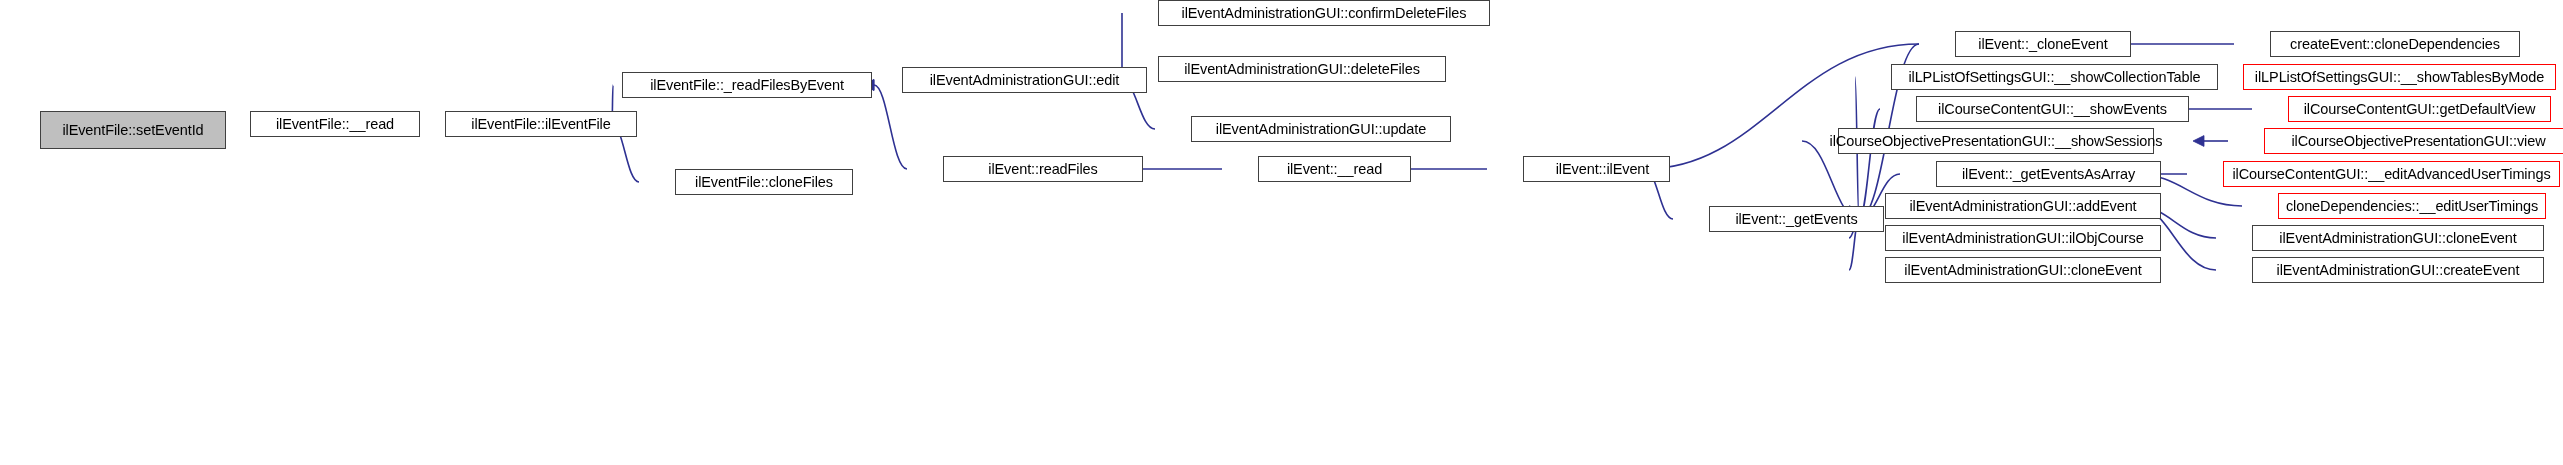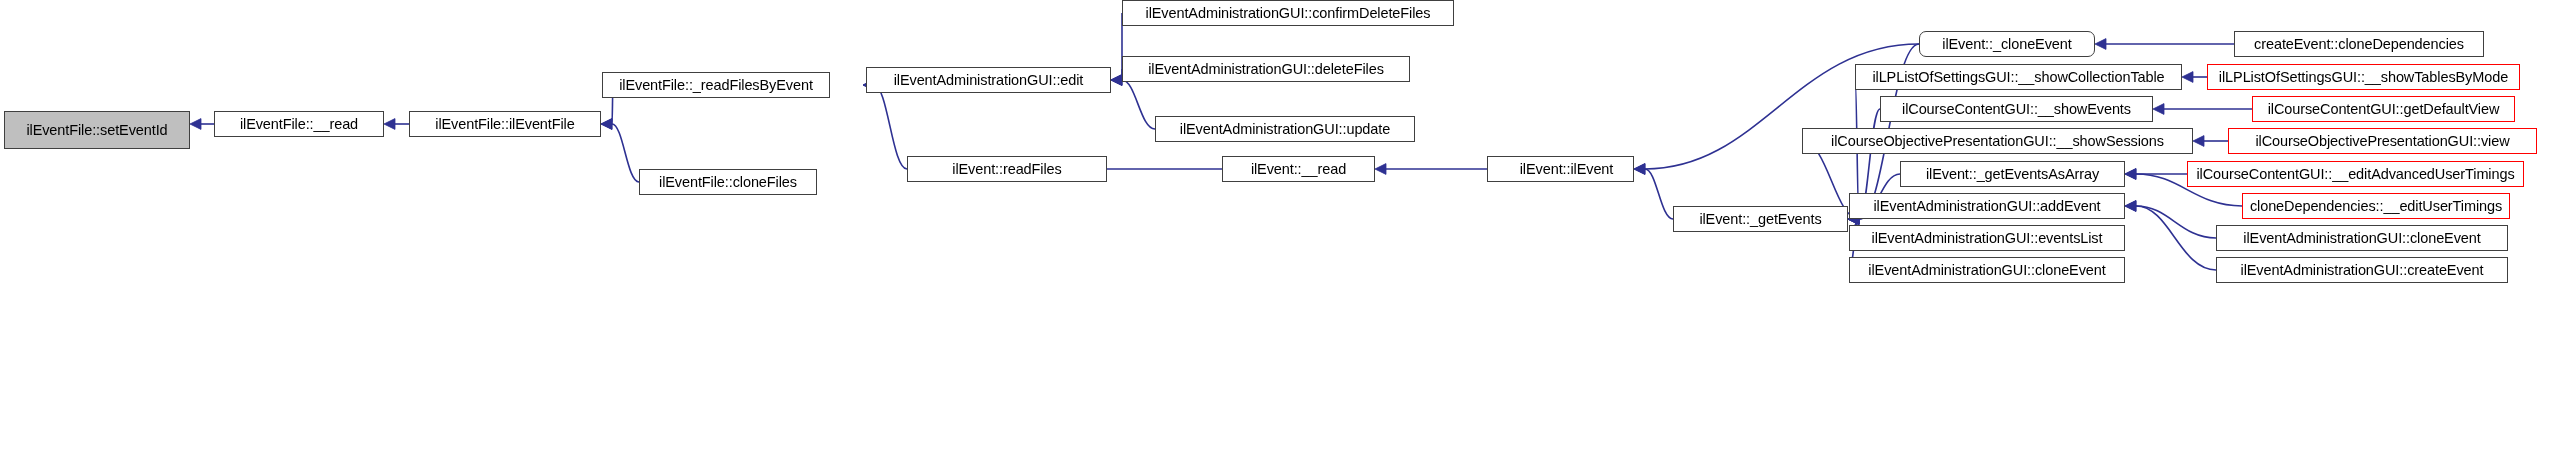--- a/index.html
+++ b/index.html
@@ -30,20 +30,21 @@
     align-items: center;
     justify-content: center;
     background: #ffffff;
     border: 1.5px solid #404040;
     font-size: 14.5px;
     line-height: 1;
     color: #000000;
     white-space: nowrap;
     letter-spacing: -0.1px;
     z-index: 3;
+    margin-left: 36px;
   }
   .node.red {
     border-color: #ff0000;
   }
   .node.current {
     background: #bfbfbf;
     border-color: #404040;
   }
   .node-label {
     display: block;
@@ -176,21 +177,21 @@
   <div id="node-layer">
       <div class="node current" style="left: 4px; top: 111px; width: 186px; height: 38px;">
         <span class="node-label">ilEventFile::setEventId</span>
       </div>
       <div class="node" style="left: 214px; top: 111px; width: 170px; height: 26px;">
         <span class="node-label">ilEventFile::__read</span>
       </div>
       <div class="node" style="left: 409px; top: 111px; width: 192px; height: 26px;">
         <span class="node-label">ilEventFile::ilEventFile</span>
       </div>
-      <div class="node" style="left: 602px; top: 72px; width: 228px; height: 26px;">
+      <div class="node" style="left: 586px; top: 72px; width: 250px; height: 26px;">
         <span class="node-label">ilEventFile::_readFilesByEvent</span>
       </div>
       <div class="node" style="left: 639px; top: 169px; width: 178px; height: 26px;">
         <span class="node-label">ilEventFile::cloneFiles</span>
       </div>
       <div class="node" style="left: 866px; top: 67px; width: 245px; height: 26px;">
         <span class="node-label">ilEventAdministrationGUI::edit</span>
       </div>
       <div class="node" style="left: 907px; top: 156px; width: 200px; height: 26px; align-items: center;">
         <span class="node-label">ilEvent::readFiles</span>
@@ -206,40 +207,40 @@
       </div>
       <div class="node" style="left: 1222px; top: 156px; width: 153px; height: 26px;">
         <span class="node-label">ilEvent::__read</span>
       </div>
       <div class="node" style="left: 1487px; top: 156px; width: 147px; height: 26px; padding-left: 12px;">
         <span class="node-label">ilEvent::ilEvent</span>
       </div>
       <div class="node" style="left: 1673px; top: 206px; width: 175px; height: 26px;">
         <span class="node-label">ilEvent::_getEvents</span>
       </div>
-      <div class="node" style="left: 1919px; top: 31px; width: 176px; height: 26px; border-radius: 7px;">
+      <div class="node" style="left: 1919px; top: 31px; width: 176px; height: 26px;">
         <span class="node-label">ilEvent::_cloneEvent</span>
       </div>
       <div class="node" style="left: 1855px; top: 64px; width: 327px; height: 26px;">
         <span class="node-label">ilLPListOfSettingsGUI::__showCollectionTable</span>
       </div>
       <div class="node" style="left: 1880px; top: 96px; width: 273px; height: 26px;">
         <span class="node-label">ilCourseContentGUI::__showEvents</span>
       </div>
-      <div class="node" style="left: 1802px; top: 128px; width: 391px; height: 26px;">
+      <div class="node" style="left: 1802px; top: 128px; width: 316px; height: 26px;">
         <span class="node-label">ilCourseObjectivePresentationGUI::__showSessions</span>
       </div>
       <div class="node" style="left: 1900px; top: 161px; width: 225px; height: 26px;">
         <span class="node-label">ilEvent::_getEventsAsArray</span>
       </div>
       <div class="node" style="left: 1849px; top: 193px; width: 276px; height: 26px;">
         <span class="node-label">ilEventAdministrationGUI::addEvent</span>
       </div>
       <div class="node" style="left: 1849px; top: 225px; width: 276px; height: 26px;">
-        <span class="node-label">ilEventAdministrationGUI::eventsList</span>
+        <span class="node-label">ilEventAdministrationGUI::ilObjCourse</span>
       </div>
       <div class="node" style="left: 1849px; top: 257px; width: 276px; height: 26px;">
         <span class="node-label">ilEventAdministrationGUI::cloneEvent</span>
       </div>
       <div class="node" style="left: 2234px; top: 31px; width: 250px; height: 26px;">
         <span class="node-label">createEvent::cloneDependencies</span>
       </div>
       <div class="node red" style="left: 2207px; top: 64px; width: 313px; height: 26px;">
         <span class="node-label">ilLPListOfSettingsGUI::__showTablesByMode</span>
       </div>

